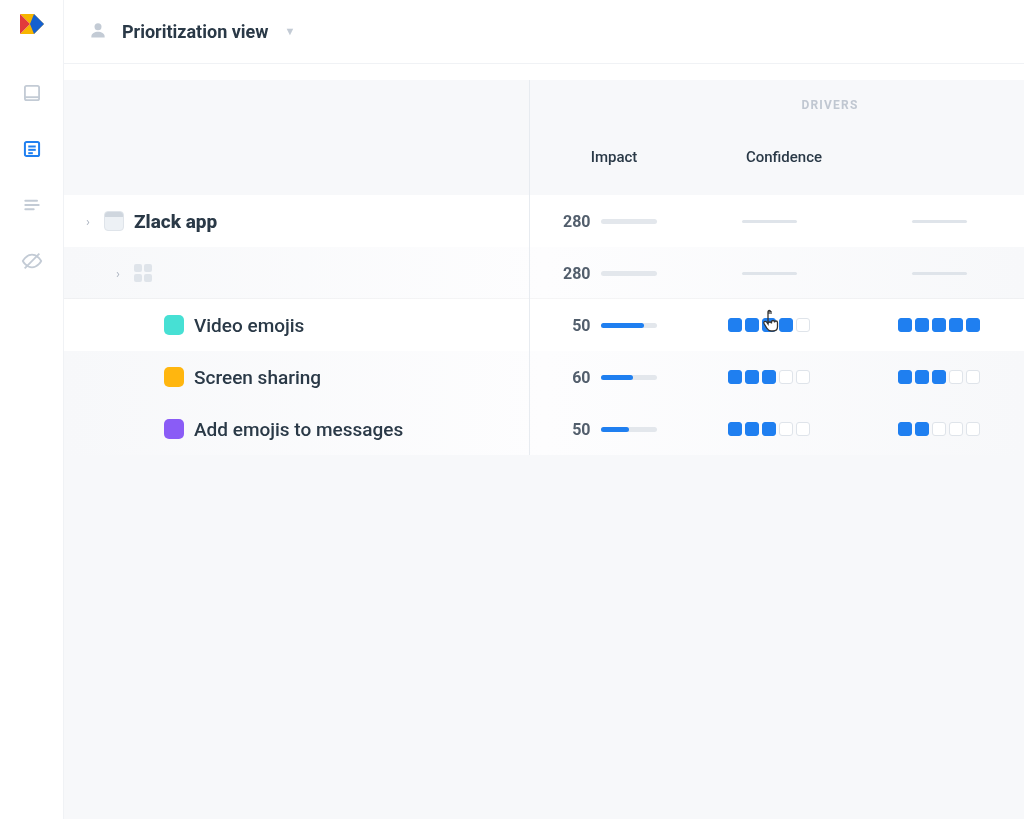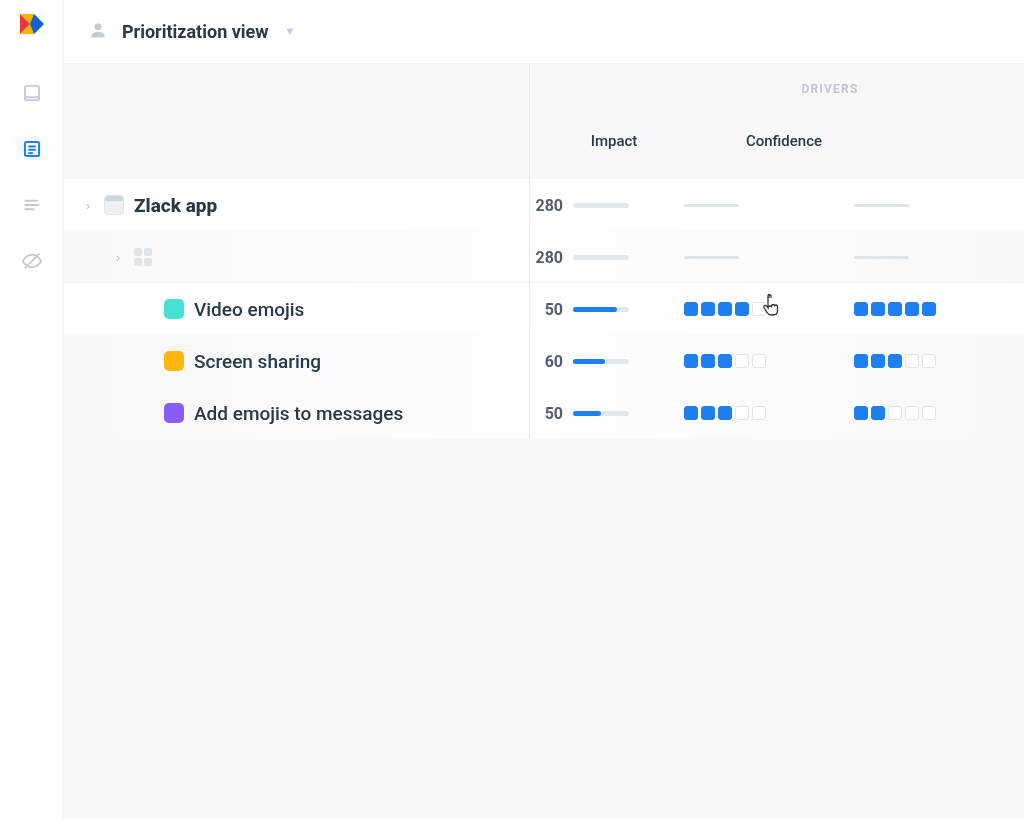--- a/index.html
+++ b/index.html
@@ -3,38 +3,38 @@
 <meta charset="utf-8">
 <style>
   * { box-sizing: border-box; margin: 0; padding: 0; }
   html, body { width: 1024px; height: 819px; font-family: -apple-system, BlinkMacSystemFont, "Segoe UI", Roboto, Helvetica, Arial, sans-serif; background: #f7f8fa; color: #1b2733; overflow: hidden; }
   .app { display: flex; height: 100%; }
   .sidebar { width: 64px; background: #ffffff; display: flex; flex-direction: column; align-items: center; padding-top: 10px; gap: 34px; border-right: 1px solid #f0f2f5; }
   .logo { width: 28px; height: 28px; position: relative; margin-bottom: 10px; }
   .logo svg { display: block; }
   .nav-icon { width: 22px; height: 22px; display: flex; align-items: center; justify-content: center; color: #c3cbd5; cursor: pointer; }
   .nav-icon.active { color: #1f7ff0; }
-  .main { flex: 1; display: flex; flex-direction: column; background: #ffffff; }
+  .main { flex: 1; display: flex; flex-direction: column; background: #ffffff; gap: 16px; }
   .topbar { height: 64px; display: flex; align-items: center; padding: 0 24px; gap: 14px; border-bottom: 1px solid #f0f2f5; background:#fff;}
   .user-icon { color: #c3cbd5; }
   .view-name { font-size: 18px; font-weight: 700; color: #2a3947; }
   .caret { color: #c3cbd5; font-size: 11px; margin-left: 2px; }
   .content { flex: 1; position: relative; background: #f7f8fa; }
   .table { position: relative; width: 100%; }
   .col-divider { position: absolute; left: 465px; top: 0; bottom: 0; width: 1px; background: #e7ebf0; }
   .header-row { display: flex; height: 115px; align-items: flex-end; position: relative; }
   .name-col { width: 465px; flex-shrink: 0; }
   .score-col { width: 155px; flex-shrink: 0; text-align: center; }
   .impact-col { width: 170px; flex-shrink: 0; text-align: center; }
   .conf-col { width: 170px; flex-shrink: 0; text-align: center; }
   .drivers-label { position: absolute; left: 620px; right: 48px; top: 18px; text-align: center; font-size: 12px; font-weight: 700; letter-spacing: 1.2px; color: #c0c7d1; }
   .col-head { font-size: 15px; font-weight: 500; color: #2a3947; padding-bottom: 28px; line-height: 1.35; }
   .row { display: flex; align-items: center; height: 52px; }
   .row .name-col { display: flex; align-items: center; padding-left: 18px; gap: 10px; }
-  .row .score-col, .row .impact-col, .row .conf-col { display: flex; align-items: center; justify-content: flex-start; }
+  .row .score-col, .row .impact-col, .row .conf-col { display: flex; align-items: center; justify-content: center; }
   .chev { color: #aeb6c2; font-size: 13px; width: 12px; display: inline-flex; justify-content: center; }
   .indent1 { padding-left: 48px !important; }
   .indent2 { padding-left: 100px !important; }
   .item-icon { width: 20px; height: 20px; border-radius: 5px; flex-shrink: 0; display: inline-flex; align-items: center; justify-content: center; }
   .item-label { font-size: 19px; font-weight: 500; color: #2a3947; }
   .item-label.bold { font-weight: 800; }
   .score-wrap { display: flex; align-items: center; gap: 10px; }
   .score-num { font-size: 16px; font-weight: 700; color: #525e6c; min-width: 34px; text-align: right; }
   .bar-bg { width: 56px; height: 5px; background: #e3e7ec; border-radius: 3px; position: relative; }
   .bar-fg { position: absolute; left: 0; top: 0; height: 100%; background: #1f7ff0; border-radius: 3px; }

